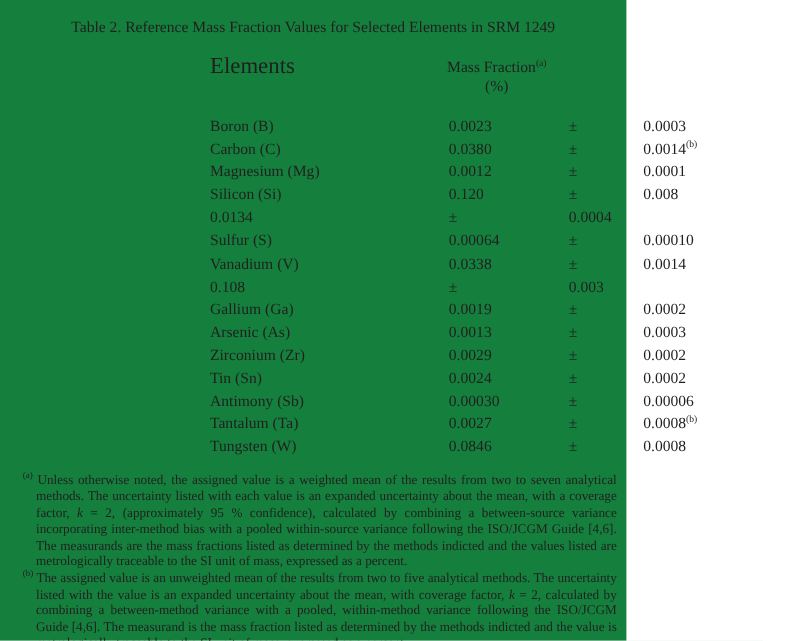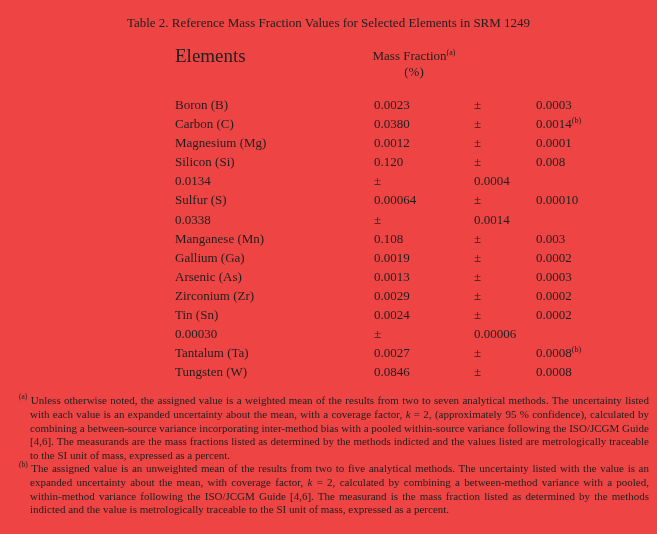--- a/index.html
+++ b/index.html
@@ -8,24 +8,24 @@
     background: #ffffff;
   }
   body {
     width: 657px;
     height: 534px;
     overflow: hidden;
     font-family: "Liberation Serif", "DejaVu Serif", serif;
     color: #1f1f1f;
   }
   .page {
-    width: 657px;
+    width: 522px;
     height: 534px;
     position: relative;
-    background: #ef4444;
+    background: #15803d;
   }
   .title {
     margin: 0;
     padding-top: 15px;
     text-align: center;
     font-size: 13px;
     line-height: 15px;
   }
   .table-wrap {
     margin-left: 175px;
@@ -136,26 +136,26 @@
           <div class="cell">±</div>
           <div class="cell">0.0004</div>
         </div>
         <div class="trow">
           <div class="cell">Sulfur (S)</div>
           <div class="cell">0.00064</div>
           <div class="cell">±</div>
           <div class="cell">0.00010</div>
         </div>
         <div class="trow">
+          <div class="cell">Vanadium (V)</div>
           <div class="cell">0.0338</div>
           <div class="cell">±</div>
           <div class="cell">0.0014</div>
         </div>
         <div class="trow">
-          <div class="cell">Manganese (Mn)</div>
           <div class="cell">0.108</div>
           <div class="cell">±</div>
           <div class="cell">0.003</div>
         </div>
         <div class="trow">
           <div class="cell">Gallium (Ga)</div>
           <div class="cell">0.0019</div>
           <div class="cell">±</div>
           <div class="cell">0.0002</div>
         </div>
@@ -171,20 +171,21 @@
           <div class="cell">±</div>
           <div class="cell">0.0002</div>
         </div>
         <div class="trow">
           <div class="cell">Tin (Sn)</div>
           <div class="cell">0.0024</div>
           <div class="cell">±</div>
           <div class="cell">0.0002</div>
         </div>
         <div class="trow">
+          <div class="cell">Antimony (Sb)</div>
           <div class="cell">0.00030</div>
           <div class="cell">±</div>
           <div class="cell">0.00006</div>
         </div>
         <div class="trow">
           <div class="cell">Tantalum (Ta)</div>
           <div class="cell">0.0027</div>
           <div class="cell">±</div>
           <div class="cell">0.0008<sup>(b)</sup></div>
         </div>

